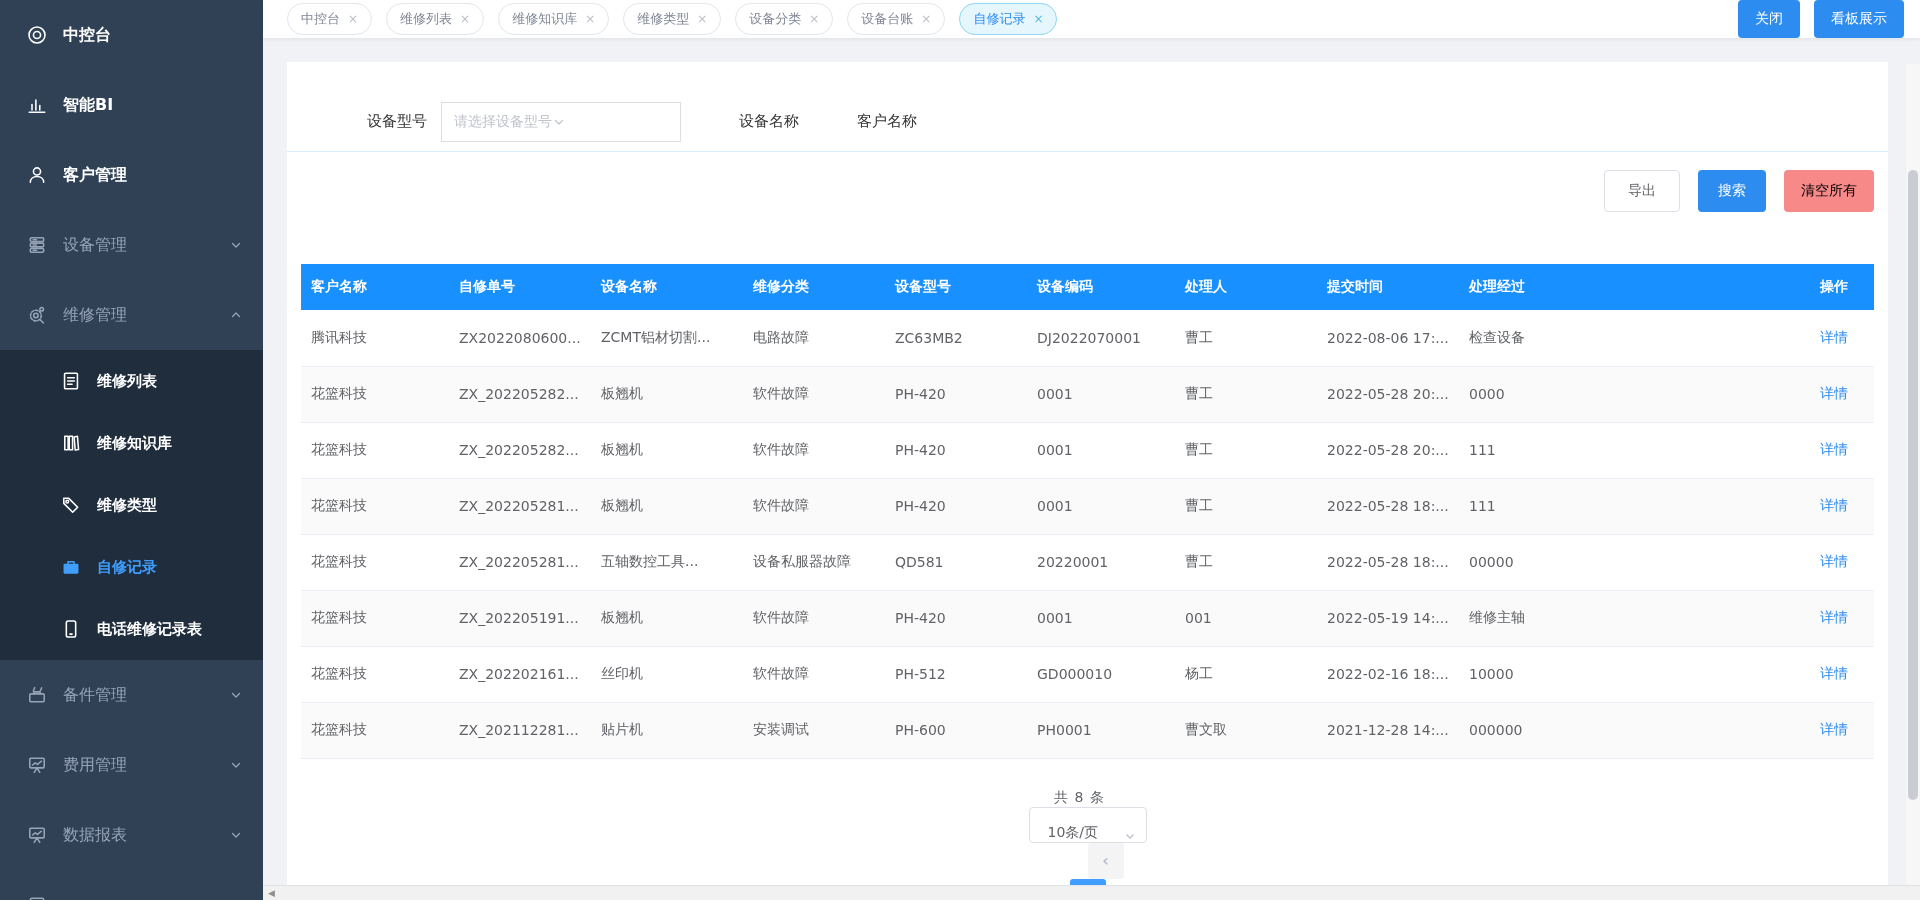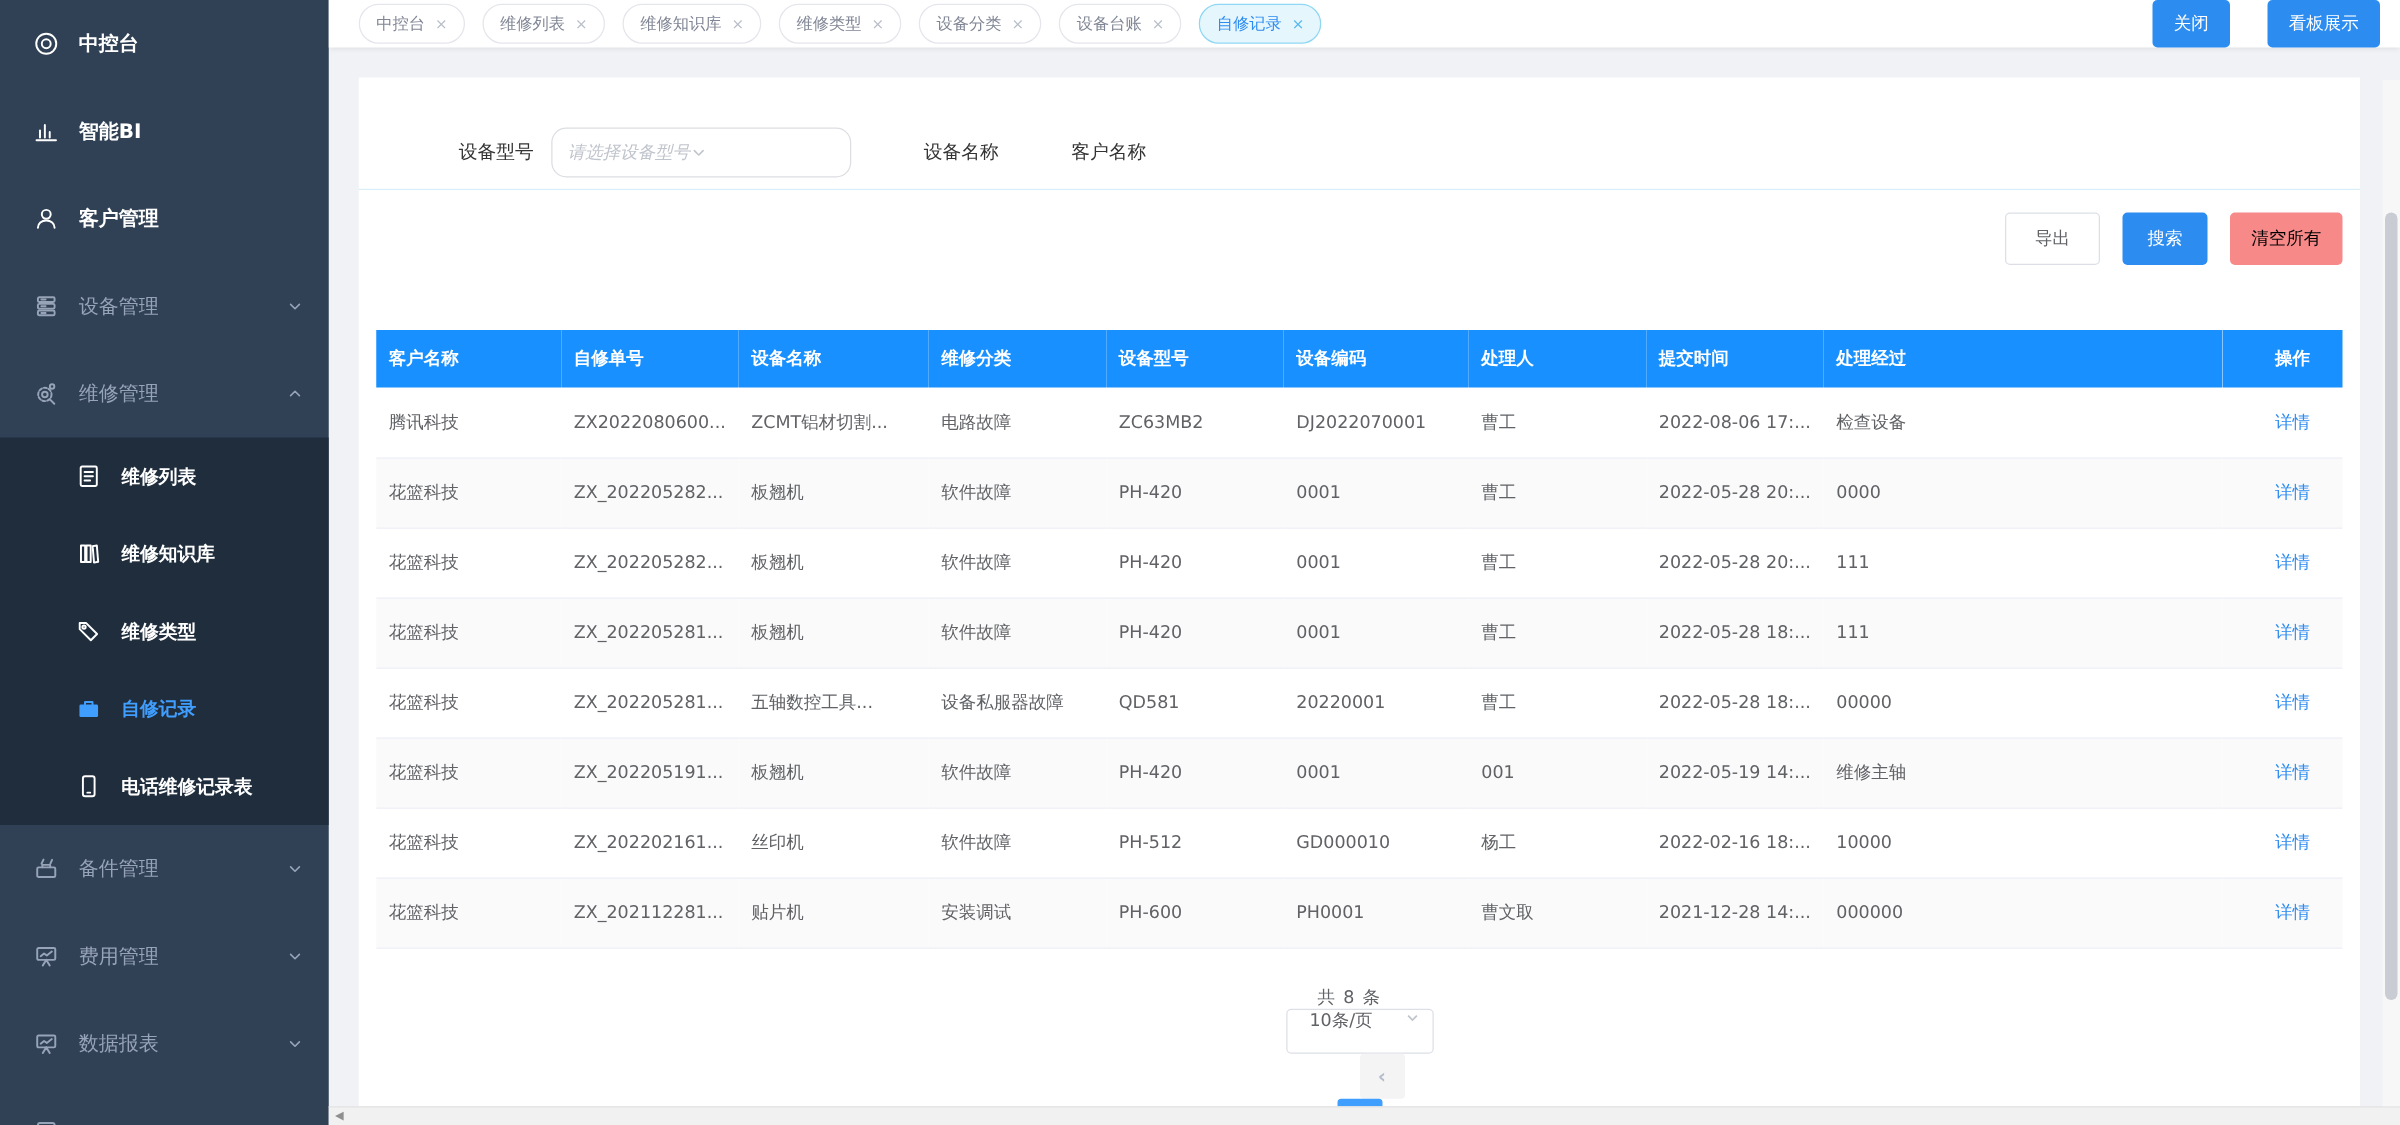--- a/index.html
+++ b/index.html
@@ -20,30 +20,30 @@
   svg.ic { display:block; }
 
   
   .main { flex:1; display:flex; flex-direction:column; height:100%; min-width:0; }
   .topbar { height:64px; background:#fff; display:flex; align-items:center; justify-content:space-between; padding:0 16px 0 24px; box-shadow:0 1px 4px rgba(0,21,41,.08); position:relative; z-index:2; }
   .tabs { display:flex; gap:14px; align-items:center; }
   .tab { height:32px; border:1px solid #e4e6eb; border-radius:16px; display:flex; align-items:center; padding:0 13px; color:#808695; font-size:13px; background:#fff; cursor:pointer; white-space:nowrap; }
   .tab .tab-close { margin-left:8px; color:#b8bec9; font-size:12px; line-height:1; }
   .tab.active { background:#e6f6fd; border-color:#8fd7f3; color:#2d8cf0; }
   .tab.active .tab-close { color:#57b8ee; }
-  .topbar-actions { display:flex; gap:30px;justify-content:center; }
+  .topbar-actions { display:flex; gap:14px;justify-content:center; }
   .btn { border:none; border-radius:4px; font-size:14px; cursor:pointer; font-family:inherit; }
   .btn-blue { background:#2d8cf0; color:#fff; height:38px; padding:0 17px; }
 
   .card { background:#fff; margin:24px 32px 0 24px; flex:1; padding:12px 14px; display:flex; flex-direction:column; }
 
   .filters { display:flex; align-items:center; padding:18px 0 0 66px; gap:58px; height:77px; }
   .filter-group { display:flex; align-items:center; gap:14px; }
   .filter-label { font-size:15px; color:#333; white-space:nowrap; }
-  .control { width:240px; height:40px; border:1px solid #dcdee2; border-radius:12px; background:#fff; display:flex; align-items:center; padding:0 12px; color:#c0c4cc; font-size:14px; cursor:pointer;font-style:italic; }
+  .control { width:240px; height:40px; border:1px solid #dcdee2; border-radius:0; background:#fff; display:flex; align-items:center; padding:0 12px; color:#c0c4cc; font-size:14px; cursor:pointer; }
   .control .sel-chevron { color:#c0c4cc; }
   input.control { color:#606266; }
   input.control::placeholder { color:#c0c4cc; }
   .filter-divider { height:1px; background:#d9eefb; margin:0 -14px; }
 
   .actions-row { display:flex; justify-content:flex-end; align-items:center; gap:18px; margin-top:18px; }
   .btn-export { background:#fff; border:1px solid #dcdfe6; color:#606266; height:42px; padding:0 23px; border-radius:4px; font-size:14px; cursor:pointer; }
   .btn-search { background:#2d8cf0; color:#fff; height:42px; padding:0 20px; }
   .btn-clear  { background:#f78989; color:#000000; height:42px; padding:0 17px; }
 
@@ -51,21 +51,21 @@
   table { width:100%; border-collapse:collapse; table-layout:fixed; font-size:14px; }
   thead th { background:#1890ff; color:#fff; font-weight:bold; text-align:left; height:46px; padding:0 6px 0 10px; white-space:nowrap; overflow:hidden; }
   thead th.op { text-align:right; padding-right:26px; }
   tbody td { height:56px; padding:0 8px 0 10px; color:#606266; border-bottom:1px solid #ebeef5; white-space:nowrap; overflow:hidden; text-overflow:ellipsis; background:#fff; }
   tbody tr:nth-child(even) td { background:#fafafa; }
   td.op { text-align:right; padding-right:26px; }
   td.op a { color:#2d8cf0; text-decoration:none; cursor:pointer; }
 
   .pagination { display:flex; align-items:center; margin-top:30px; color:#606266; font-size:14px;flex-direction:column; }
   .pg-total { margin-right:16px; letter-spacing:1px; }
-  .pg-size { width:118px; height:36px; border:1px solid #dcdfe6; border-radius:4px; display:flex; align-items:flex-start; justify-content:space-between; padding:0 10px 0 18px; color:#606266; cursor:pointer; background:#fff; }
+  .pg-size { width:118px; height:36px; border:1px solid #dcdfe6; border-radius:4px; display:flex; align-items:flex-end; justify-content:space-between; padding:0 10px 0 18px; color:#606266; cursor:pointer; background:#fff; }
   .pg-size .sel-chevron { color:#c0c4cc; }
   .pg-btn { width:36px; height:36px; border:none; border-radius:3px; background:#f4f4f5; color:#b4bccc; font-size:16px; font-weight:bold; cursor:pointer; display:flex; align-items:center; justify-content:center; font-family:inherit; }
   .pg-btn.prev { margin-left:36px; }
   .pg-btn.page { margin:0 14px; background:#409eff; color:#fff; font-size:14px; }
   .pg-goto-label { margin-left:42px; margin-right:12px; }
   .pg-goto-input { width:48px; height:36px; border:1px solid #dcdfe6; border-radius:4px; text-align:center; color:#606266; font-size:14px; font-family:inherit; }
   .pg-goto-suffix { margin-left:12px; }
 
   
   .h-scrollbar { position:absolute; left:263px; right:0; bottom:0; height:15px; background:#f1f1f1; border-top:1px solid #e2e2e2; display:flex; align-items:center; z-index:5; }

